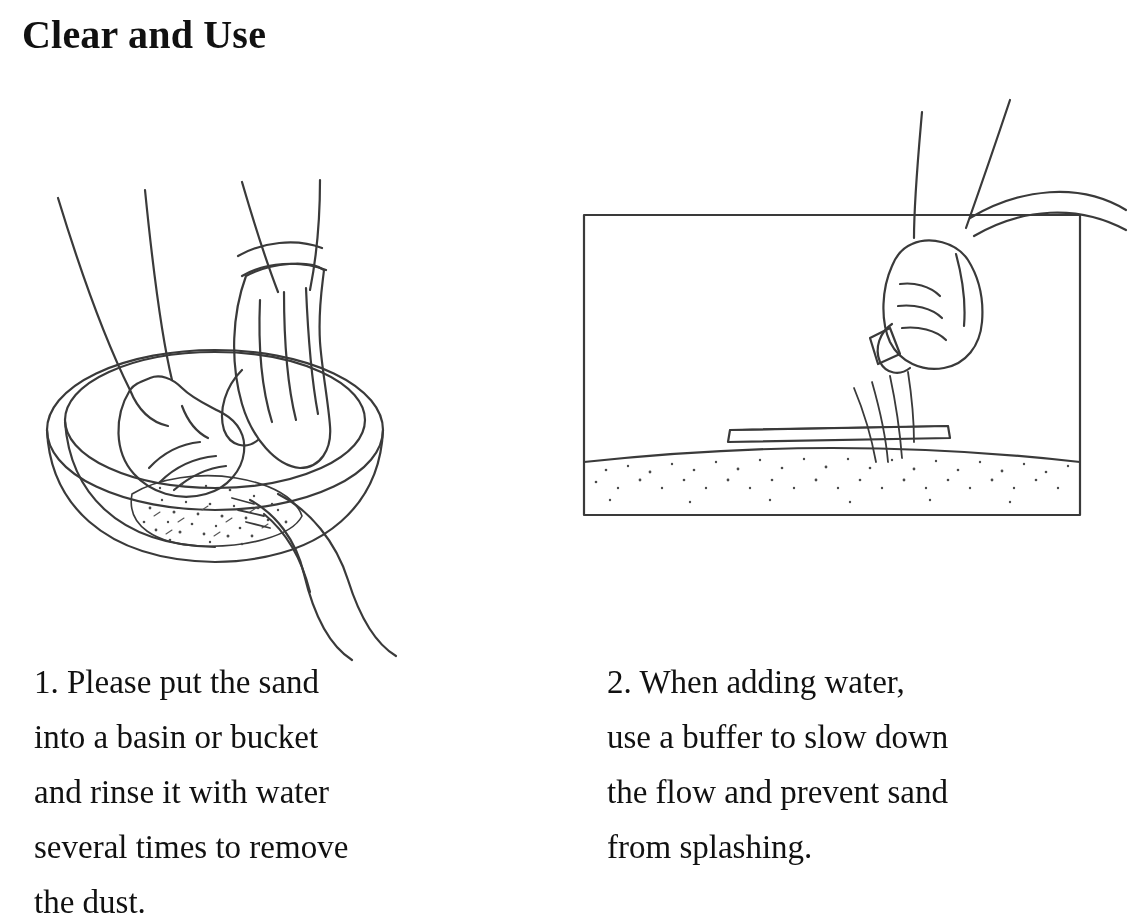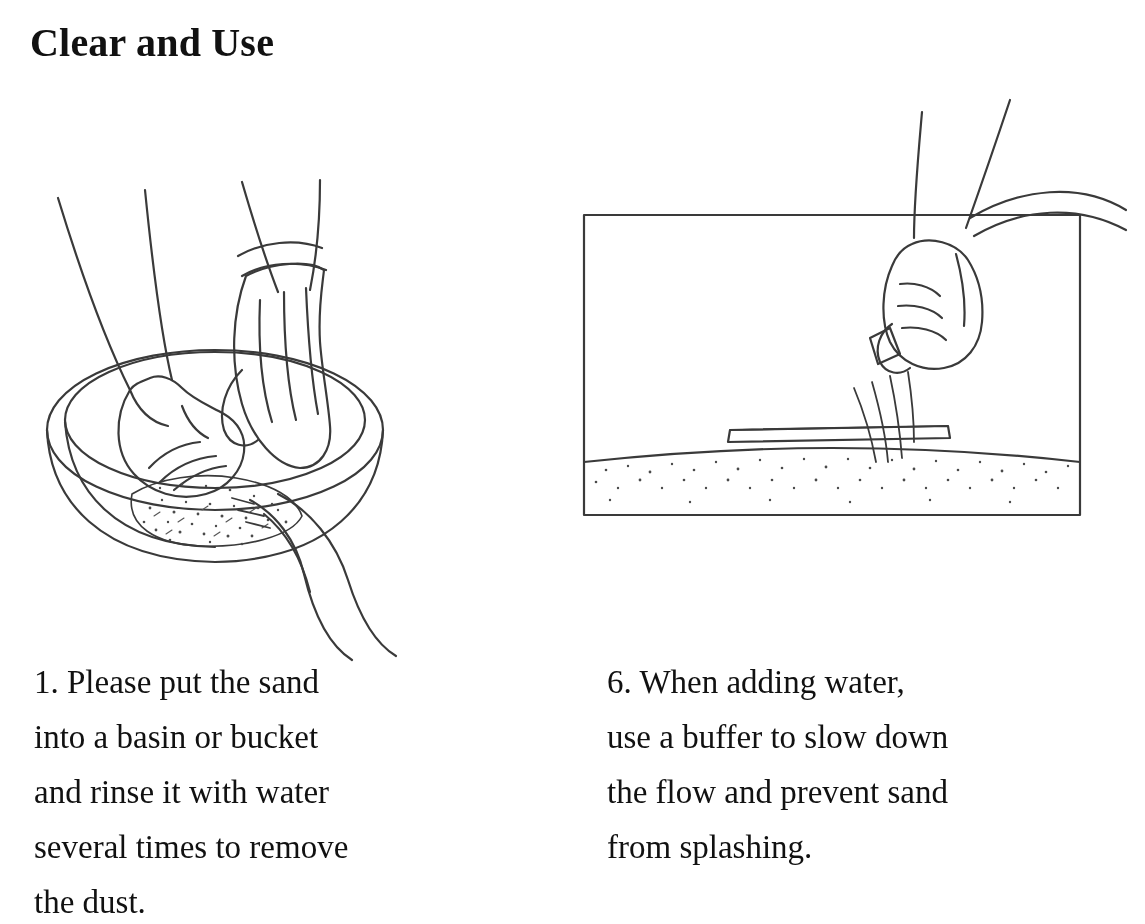--- a/index.html
+++ b/index.html
@@ -24,21 +24,21 @@
   }
   .page-title {
     position: absolute;
     left: 14px;
     top: 2px;
     font-family: "Liberation Serif", serif;
     font-weight: bold;
     font-size: 40px;
     letter-spacing: 0.2px;
     color: #111111;
-    margin: 16px;
+    margin: 8px;
     line-height: 50px;
   }
   .panels {
     position: absolute;
     left: 0;
     top: 70px;
     width: 1145px;
     height: 600px;
   }
   .panel {
@@ -276,19 +276,19 @@
       </svg>
     </div>
   </div>
 
   <div class="captions">
     <div class="caption caption-left">1. Please put the sand
 into a basin or bucket
 and rinse it with water
 several times to remove
 the dust.</div>
-    <div class="caption caption-right">6. When adding water,
+    <div class="caption caption-right">2. When adding water,
 use a buffer to slow down
 the flow and prevent sand
 from splashing.</div>
   </div>
 
 </div>
 
 </body></html>

